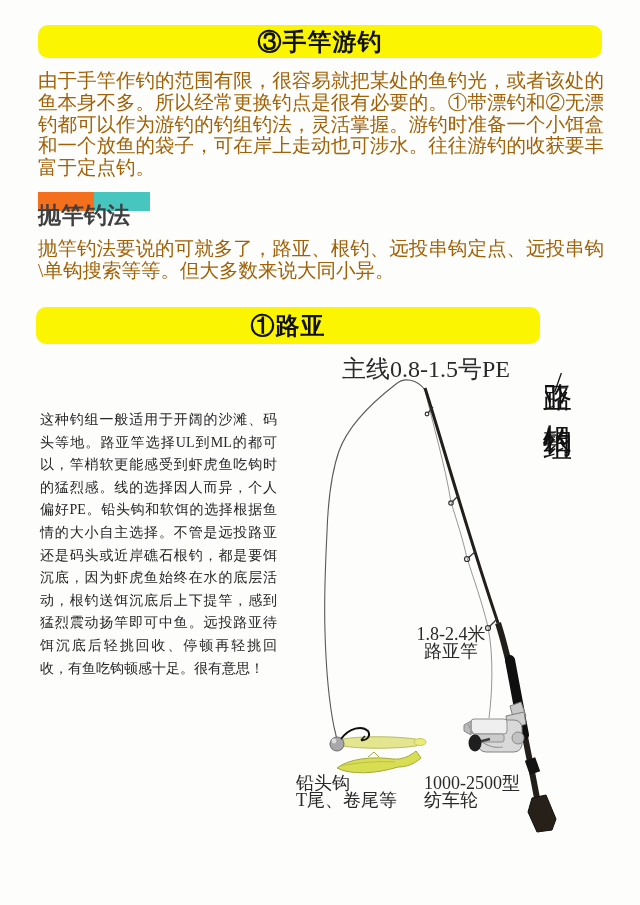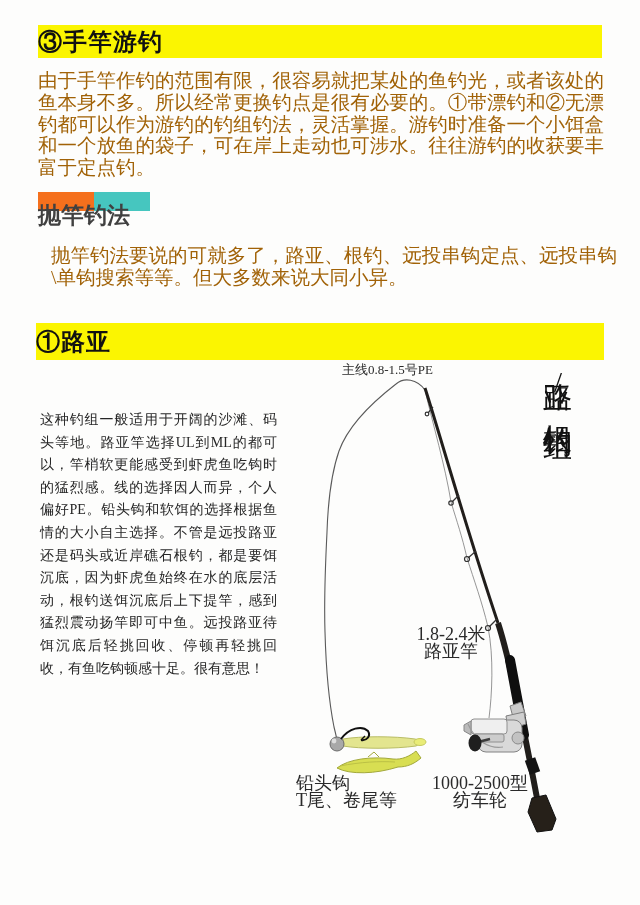--- a/index.html
+++ b/index.html
@@ -10,42 +10,43 @@
     background: #fdfdfc;
     overflow: hidden;
     font-family: "Liberation Serif", serif;
     color: #1f1f1f;
   }
   .banner {
     position: absolute;
     left: 38px;
     width: 564px;
     background: #fbf501;
-    text-align: left;
+    text-align: center;
     font-family: "Liberation Sans", sans-serif;
     font-weight: 700;
     font-size: 24px;
     color: #111;
     letter-spacing: 1px;
+    border-radius: 10px;
   }
   #banner-top { top: 25px; height: 33px; line-height: 33px; }
-  #banner-lure { top: 307px; left: 36px; width: 568px; height: 37px; line-height: 37px; margin-top: 16px; }
+  #banner-lure { top: 307px; left: 36px; width: 504px; height: 37px; line-height: 37px; }
   .body-text {
     position: absolute;
     left: 38px;
     width: 566px;
     font-size: 19.5px;
     line-height: 21.8px;
     text-align: justify;
     text-justify: inter-ideograph;
     word-break: break-all;
     color: #a16207;
   }
   #para-top { top: 70px; }
-  #para-casting { top: 245px; margin-left: 13px; }
+  #para-casting { top: 238px; }
   #divider { position: absolute; left: 38px; top: 192px; height: 19px; font-size: 0; }
   #divider .bar { display: inline-block; height: 19px; width: 56px; }
   #divider .orange { background: #f5701d; }
   #divider .teal { background: #46c6bf; }
   #heading-casting {
     position: absolute;
     left: 38px; top: 200px;
     font-family: Liberation Mono, monospace;
     font-weight: 700;
     font-size: 23px;
@@ -68,24 +69,24 @@
     width: 360px; height: 555px;
   }
   #rig-svg { position: absolute; left: 0; top: 0; }
   .diag-label {
     position: absolute;
     font-size: 18px;
     line-height: 17px;
     color: #2a2a2a;
     white-space: nowrap;
   }
-  #label-mainline { left: 62px; top: 11px; font-size: 13px; }
+  #label-mainline { left: 62px; top: 11px; font-size: 24px; }
   #label-rod { left: 115px; top: 276px; width: 112px; text-align: center; white-space: normal; }
   #label-lure { left: 16px; top: 425px; }
-  #label-reel { left: 144px; top: 425px; width: 112px; text-align: center; white-space: normal; }
+  #label-reel { left: 144px; top: 425px; width: 112px; text-align: left; white-space: normal; }
   #caption-vertical {
     position: absolute;
     left: 258px; top: 10px;
     height: 240px;
     writing-mode: vertical-rl;
     text-orientation: upright;
     font-size: 29px;
     letter-spacing: 3px;
     color: #111;
     font-family: "Liberation Serif", serif;

